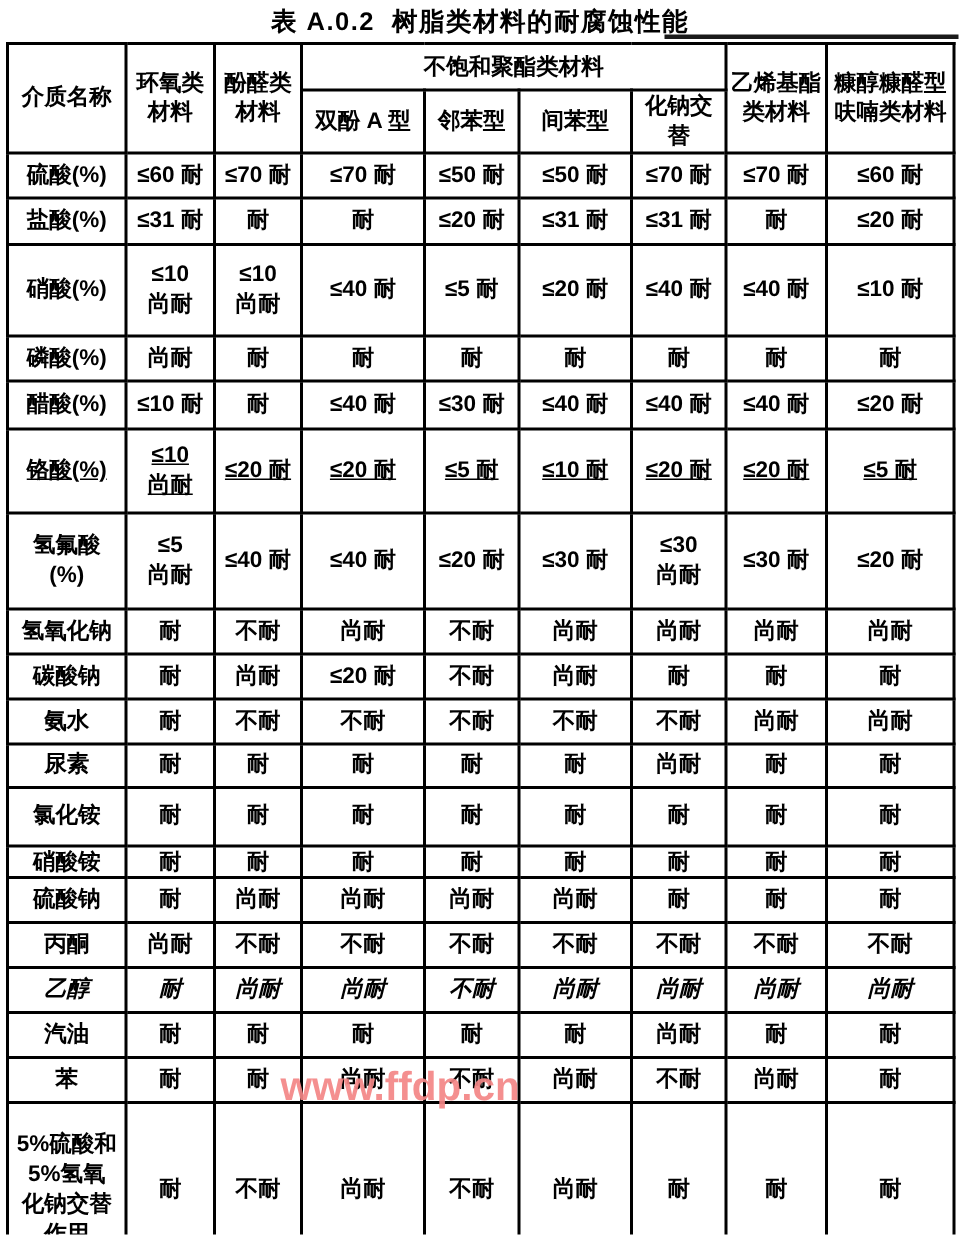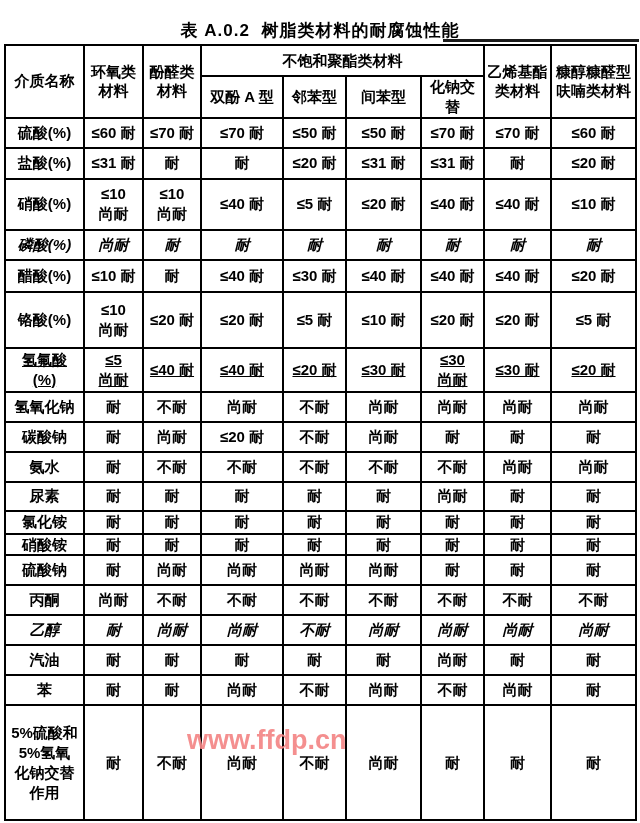--- a/index.html
+++ b/index.html
@@ -19,21 +19,20 @@
     background: #ffffff;
   }
   .title {
     text-align: center;
     font-weight: bold;
     font-size: 17px;
     color: #000;
     padding-top: 3px;
     letter-spacing: 1px;
     white-space: pre;
-    margin-top: 16px;
   }
   .artifact-line {
     position: absolute;
     left: 443px;
     top: 23px;
     width: 196px;
     height: 3px;
     background: #1a1a1a;
   }
   table.corrosion {
@@ -126,34 +125,34 @@
           <td>盐酸(%)</td>
           <td>≤31 耐</td>
           <td>耐</td>
           <td>耐</td>
           <td>≤20 耐</td>
           <td>≤31 耐</td>
           <td>≤31 耐</td>
           <td>耐</td>
           <td>≤20 耐</td>
         </tr>
-        <tr style="height: 51px; margin-left: 36px;">
+        <tr style="height: 61px; margin-left: 36px;">
           <td>硝酸(%)</td>
           <td>≤10
 尚耐</td>
           <td>≤10
 尚耐</td>
           <td>≤40 耐</td>
           <td>≤5 耐</td>
           <td>≤20 耐</td>
           <td>≤40 耐</td>
           <td>≤40 耐</td>
           <td>≤10 耐</td>
         </tr>
-        <tr style="height: 30px; font-style: italic;">
+        <tr style="height: 30px;">
           <td>磷酸(%)</td>
           <td>尚耐</td>
           <td>耐</td>
           <td>耐</td>
           <td>耐</td>
           <td>耐</td>
           <td>耐</td>
           <td>耐</td>
           <td>耐</td>
         </tr>
@@ -161,33 +160,33 @@
           <td>醋酸(%)</td>
           <td>≤10 耐</td>
           <td>耐</td>
           <td>≤40 耐</td>
           <td>≤30 耐</td>
           <td>≤40 耐</td>
           <td>≤40 耐</td>
           <td>≤40 耐</td>
           <td>≤20 耐</td>
         </tr>
-        <tr style="height: 56px;">
+        <tr style="height: 56px; text-decoration: underline;">
           <td>铬酸(%)</td>
           <td>≤10
 尚耐</td>
           <td>≤20 耐</td>
           <td>≤20 耐</td>
           <td>≤5 耐</td>
           <td>≤10 耐</td>
           <td>≤20 耐</td>
           <td>≤20 耐</td>
           <td>≤5 耐</td>
         </tr>
-        <tr style="height: 44px; text-decoration: underline;">
+        <tr style="height: 64px;">
           <td>氢氟酸
 (%)</td>
           <td>≤5
 尚耐</td>
           <td>≤40 耐</td>
           <td>≤40 耐</td>
           <td>≤20 耐</td>
           <td>≤30 耐</td>
           <td>≤30
 尚耐</td>
@@ -231,21 +230,21 @@
           <td>尿素</td>
           <td>耐</td>
           <td>耐</td>
           <td>耐</td>
           <td>耐</td>
           <td>耐</td>
           <td>尚耐</td>
           <td>耐</td>
           <td>耐</td>
         </tr>
-        <tr style="height: 23px;">
+        <tr style="height: 39px;">
           <td>氯化铵</td>
           <td>耐</td>
           <td>耐</td>
           <td>耐</td>
           <td>耐</td>
           <td>耐</td>
           <td>耐</td>
           <td>耐</td>
           <td>耐</td>
         </tr>

